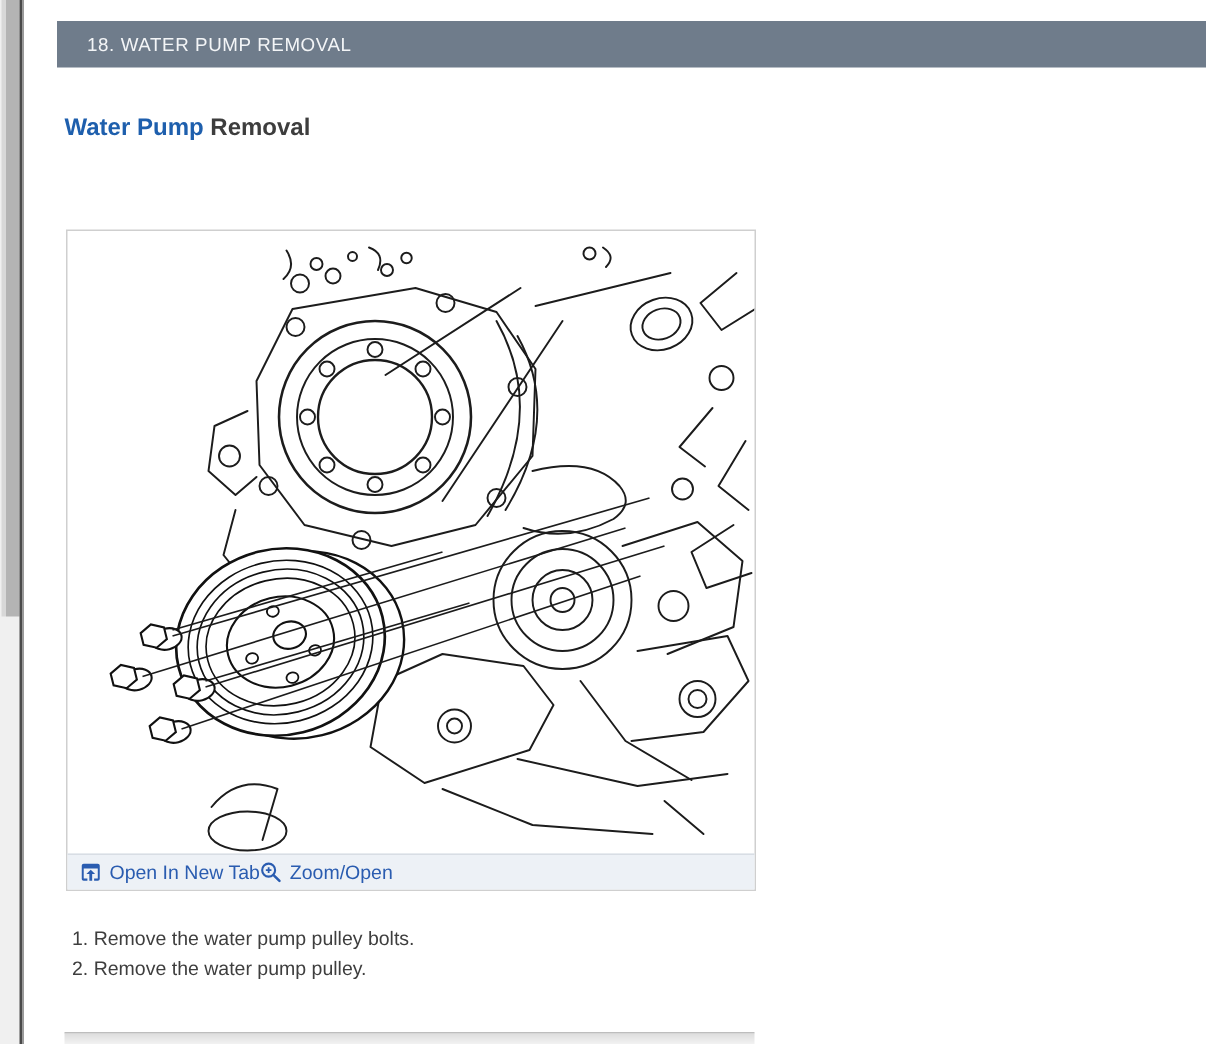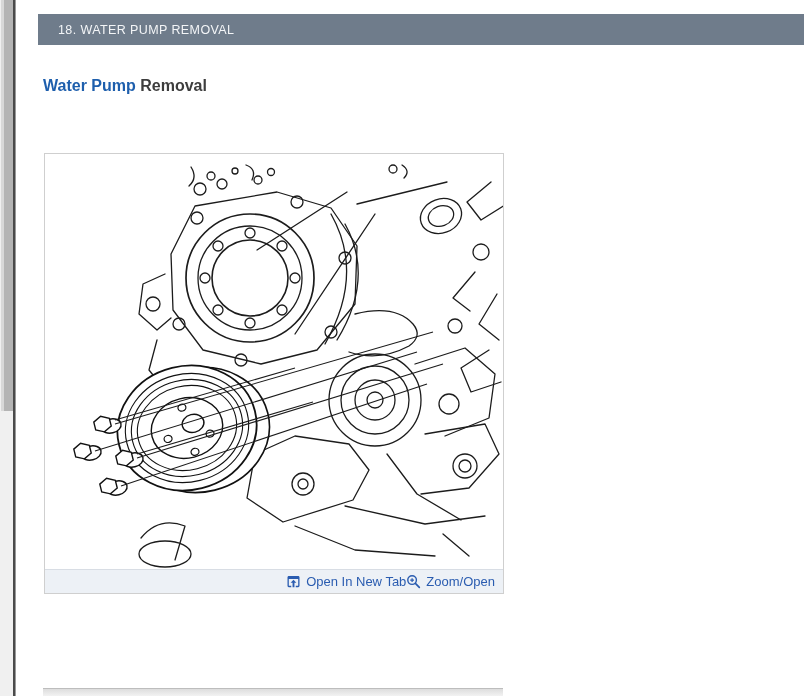--- a/index.html
+++ b/index.html
@@ -26,21 +26,21 @@
                   font-weight:bold; color:#3d3d3d; }
   .proc-heading .lnk { color:#1e5fad; text-decoration:none; cursor:pointer; }
 
   
   .figure-panel { position:absolute; left:44px; top:153px; width:460px; height:441px;
                   border:1px solid #cfcfcf; background:#ffffff; }
   .figure-art   { position:absolute; left:0; top:0; width:458px; height:416px;
                   overflow:hidden; }
   .figure-toolbar { position:absolute; left:0; right:0; bottom:0; height:24px;
                     background:#edf1f6; border-top:1px solid #d8dde4;
-                    display:flex; align-items:center; justify-content:flex-end;
+                    display:flex; align-items:center; justify-content:flex-start;
                     padding:0 8px; }
   .tb-link { display:flex; align-items:center; gap:5px; color:#2a5cb0;
              font-size:13px; text-decoration:none; cursor:pointer; }
   .tb-link svg { display:block; }
 
   
   .steps { position:absolute; left:48px; top:616px; font-size:13px; color:#3e3e3e;
            line-height:20px; }
 
   
@@ -208,16 +208,20 @@
         <svg width="15" height="15" viewBox="0 0 16 16">
           <circle cx="6.5" cy="6.5" r="4.6" fill="none" stroke="#2a5cb0" stroke-width="1.5"></circle>
           <path d="M6.5 4.5v4M4.5 6.5h4" stroke="#2a5cb0" stroke-width="1.3"></path>
           <path d="M10 10l4.2 4.2" stroke="#2a5cb0" stroke-width="1.8" stroke-linecap="round"></path>
         </svg>
         <span>Zoom/Open</span>
       </a>
     </div>
   </div>
 
+  <div class="steps">
+    <div>1. Remove the water pump pulley bolts.</div>
+    <div>2. Remove the water pump pulley.</div>
+  </div>
 
   <div class="next-strip"></div>
 
 </div>
 
 </body></html>

